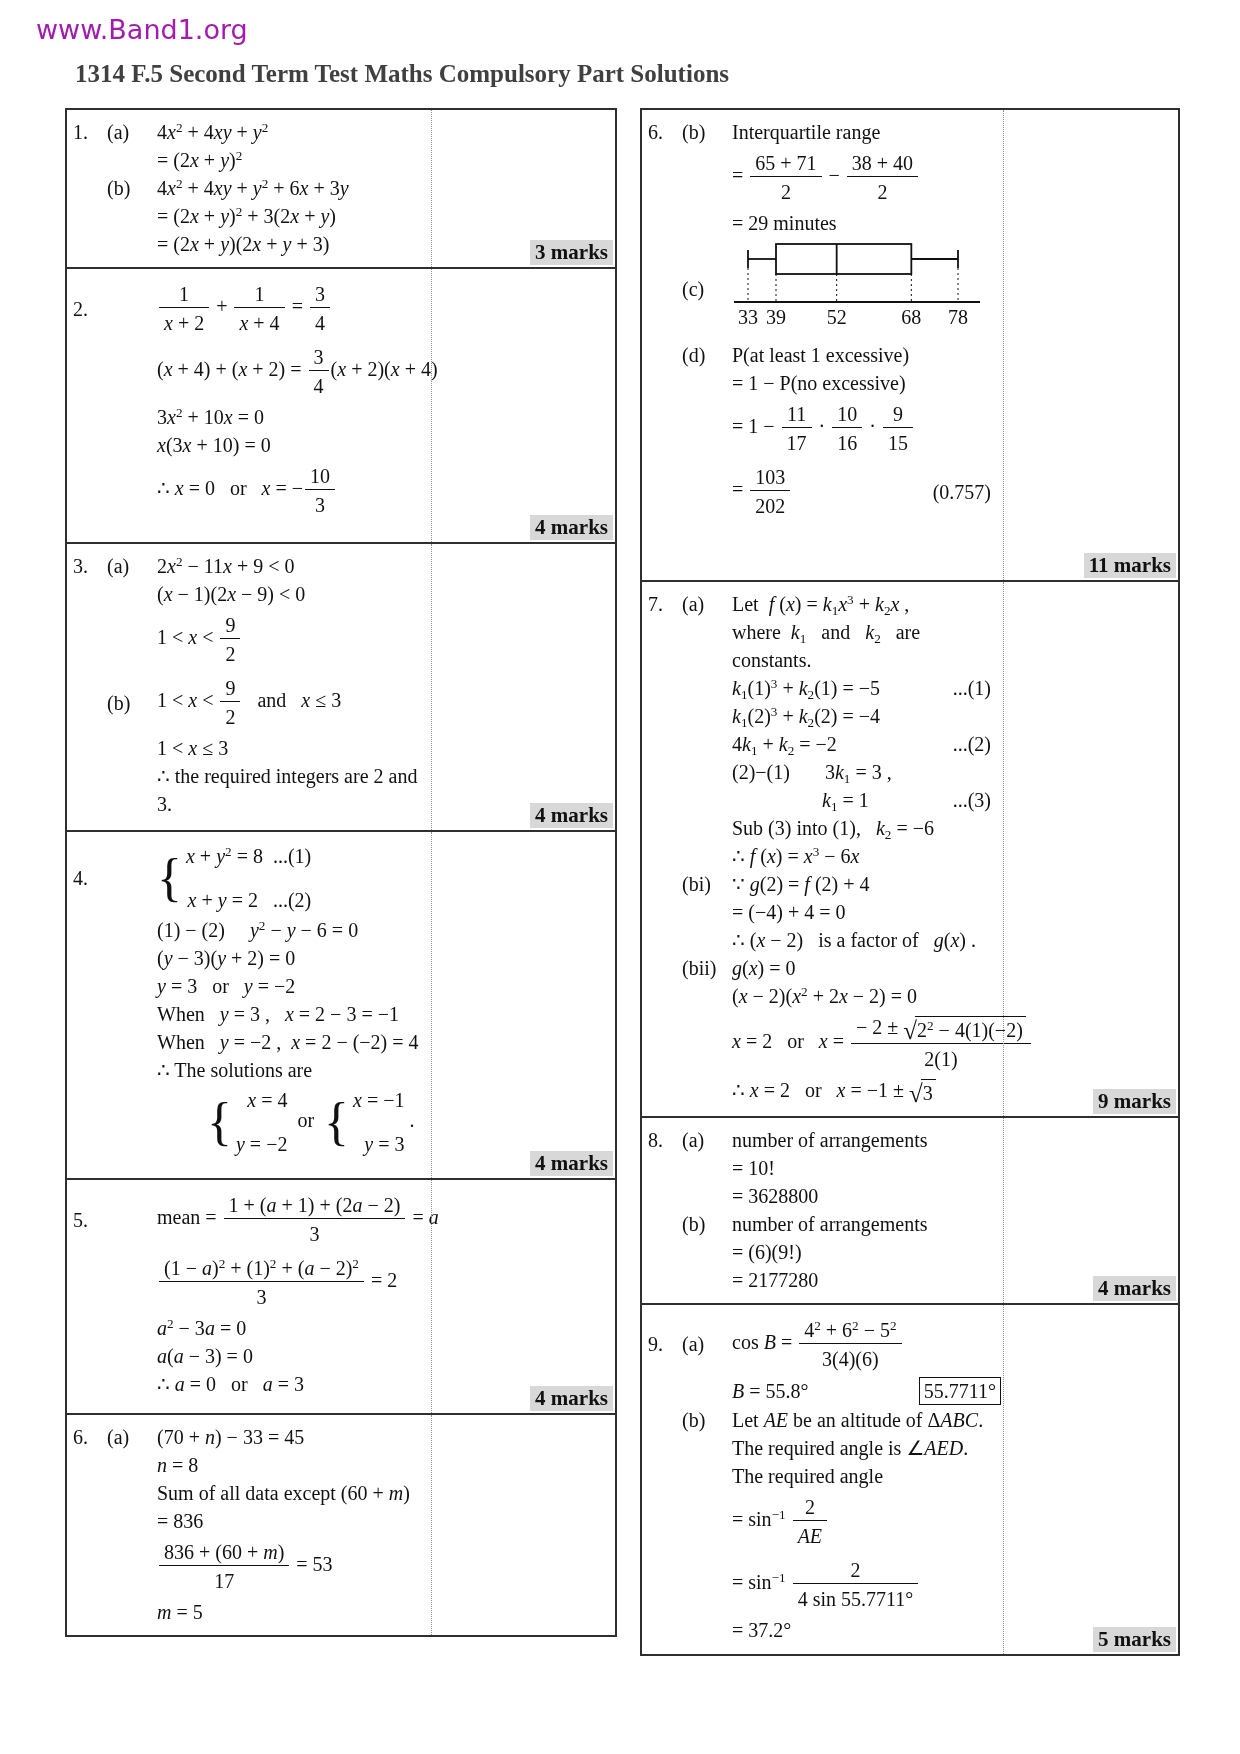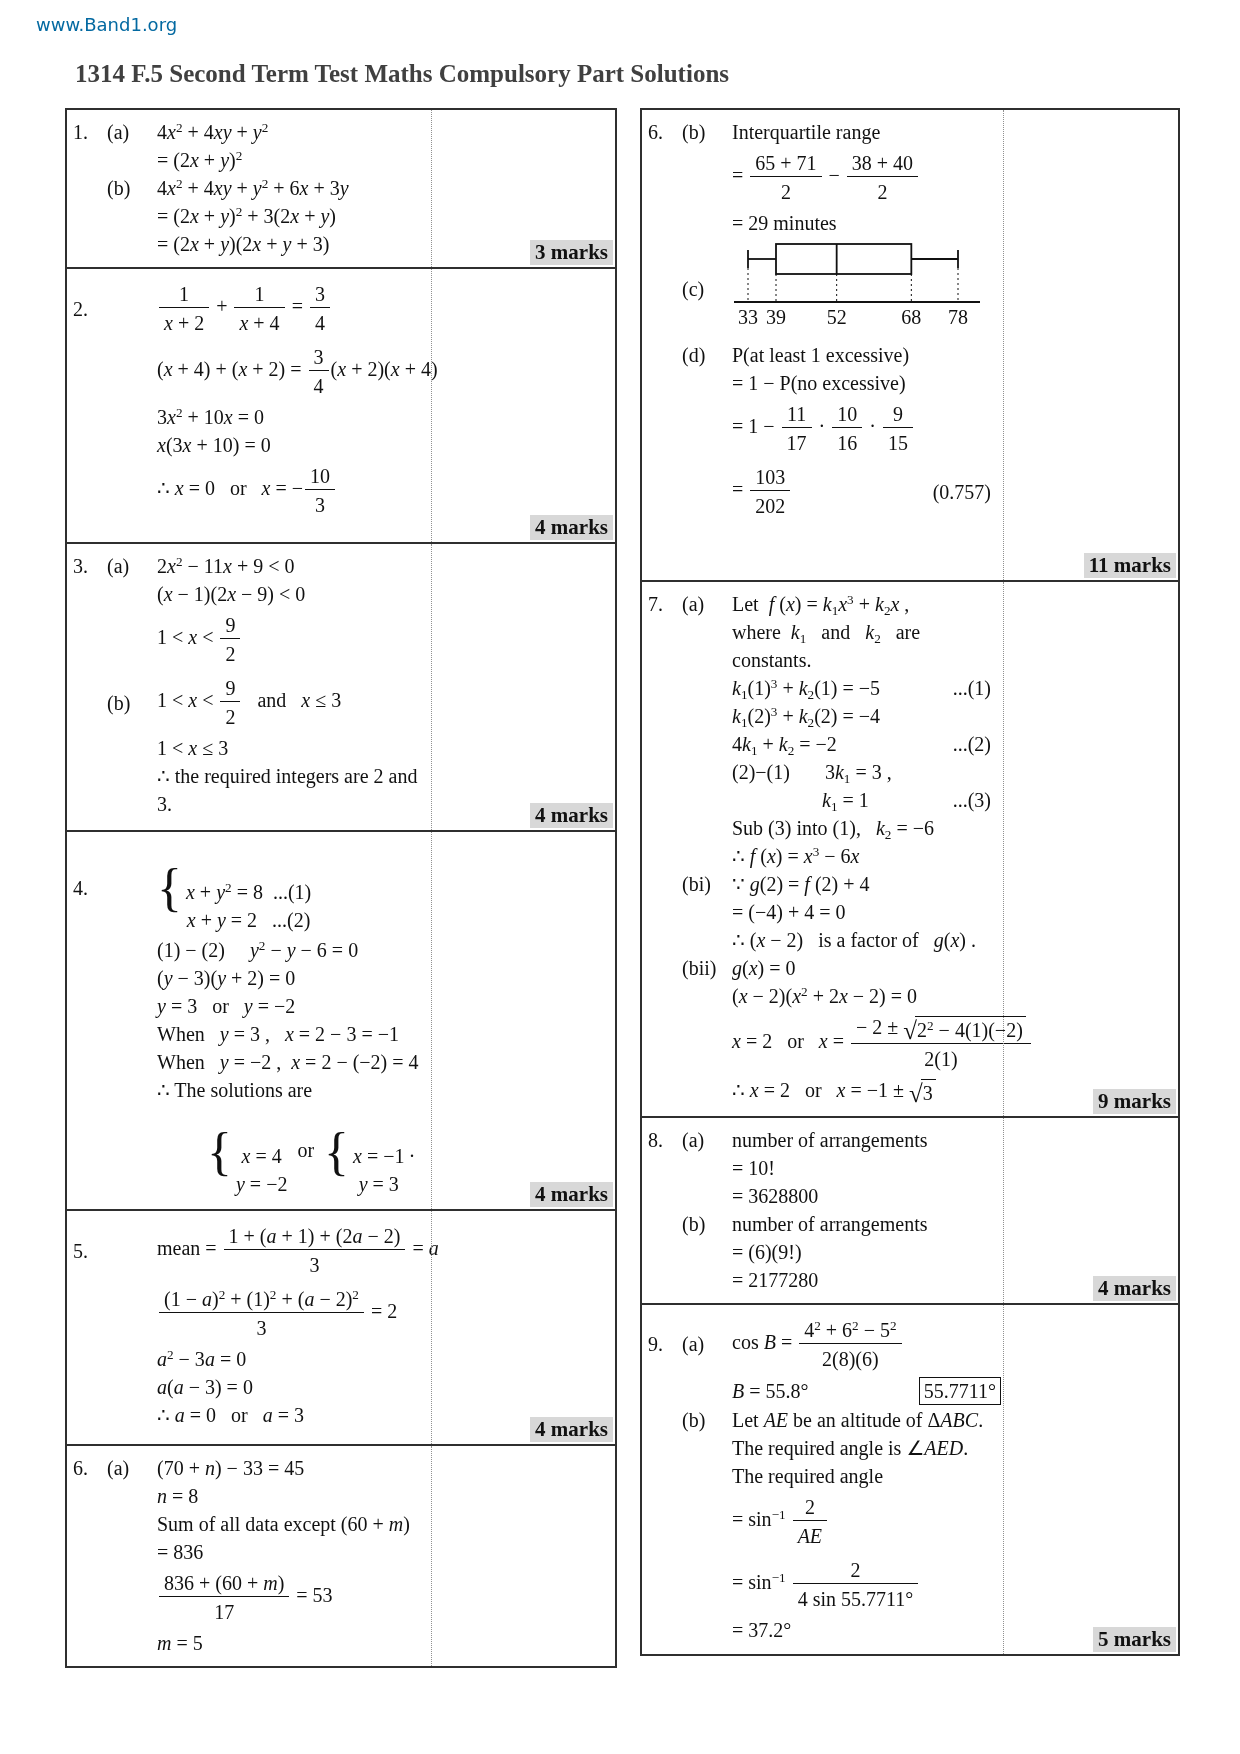--- a/index.html
+++ b/index.html
@@ -1,19 +1,19 @@
 <!DOCTYPE html>
 <html><head>
 <meta charset="utf-8">
 <style>
   html,body{margin:0;padding:0;background:#e8e8e8;}
   #page{position:relative;width:1240px;height:1754px;background:#ffffff;overflow:hidden;
         font-family:"Liberation Serif",serif;color:#111;}
   .site{position:absolute;left:36px;top:14px;font-family:"DejaVu Sans",sans-serif;
-        font-size:18px;color:#0369a1;}
+        font-size:27px;color:#a21caf;}
   .title{position:absolute;left:75px;top:60px;font-size:25px;font-weight:bold;color:#404040;}
   .mtable{position:absolute;border:2px solid #2f2f2f;background:#fff;box-sizing:border-box;}
   #left-table{left:65px;top:108px;width:552px;}
   #right-table{left:640px;top:108px;width:540px;}
   .trow{display:flex;position:relative;box-sizing:border-box;}
   .trow + .trow{border-top:2px solid #2f2f2f;}
   .sol{flex:1 1 auto;padding:7px 2px 8px 6px;position:relative;min-width:0;}
   .mk{flex:0 0 auto;border-left:1px dotted #909090;position:relative;}
   #left-table .mk{width:183px;}
   #right-table .mk{width:174px;}
@@ -26,21 +26,21 @@
   .fr{display:inline-block;vertical-align:middle;text-align:center;margin:3px 2px;}
   .fr .nu{display:block;padding:0 5px 0;border-bottom:1.8px solid #111;}
   .fr .de{display:block;padding:2px 5px 0;}
   sup{font-size:0.66em;vertical-align:baseline;position:relative;top:-0.55em;line-height:0;}
   sub{font-size:0.66em;vertical-align:baseline;position:relative;top:0.28em;line-height:0;}
   .sq{display:inline-flex;align-items:stretch;white-space:nowrap;vertical-align:middle;}
   .rsym{font-size:1.25em;line-height:1;align-self:flex-end;}
   .rd{border-top:1.8px solid #111;padding:0 3px 0 2px;margin-left:-2px;}
   .cs{display:inline-flex;align-items:center;vertical-align:middle;margin:2px 0;}
   .cbr{font-size:2.6em;font-weight:400;line-height:0.8;margin-right:4px;}
-  .ls{display:inline-flex;flex-direction:column;gap:2px;text-align:center;margin-top:36px;}
+  .ls{display:inline-flex;flex-direction:column;gap:18px;text-align:right;}
   .badge{position:absolute;right:2px;bottom:2px;background:#d8d8d8;font-weight:bold;
          font-size:21px;padding:0 5px;white-space:nowrap;}
   i{font-style:italic;}
 </style>
 </head>
 <body>
 
 <div id="page">
   <div class="site">www.Band1.org</div>
   <div class="title">1314 F.5 Second Term Test Maths Compulsory Part Solutions</div>
@@ -490,21 +490,21 @@
           </div>
           <div class="mk">
             <span class="badge">4 marks</span>
           </div>
         </div>
         <div class="trow" style="min-height: 351px;">
           <div class="sol">
             <div class="ln">
               <span class="no">9.</span>
               <span class="pt">(a)</span>
-              <span class="mx">cos <i>B</i> = <span class="fr"><span class="nu">4<sup>2</sup> + 6<sup>2</sup> − 5<sup>2</sup></span><span class="de">2(8)(6)</span></span></span>
+              <span class="mx">cos <i>B</i> = <span class="fr"><span class="nu">4<sup>2</sup> + 6<sup>2</sup> − 5<sup>2</sup></span><span class="de">3(4)(6)</span></span></span>
             </div>
             <div class="ln">
               <span class="no"></span>
               <span class="pt"></span>
               <span class="mx"><i>B</i> = 55.8°</span>
               <span class="nt bx">55.7711°</span>
             </div>
             <div class="ln">
               <span class="no"></span>
               <span class="pt">(b)</span>

